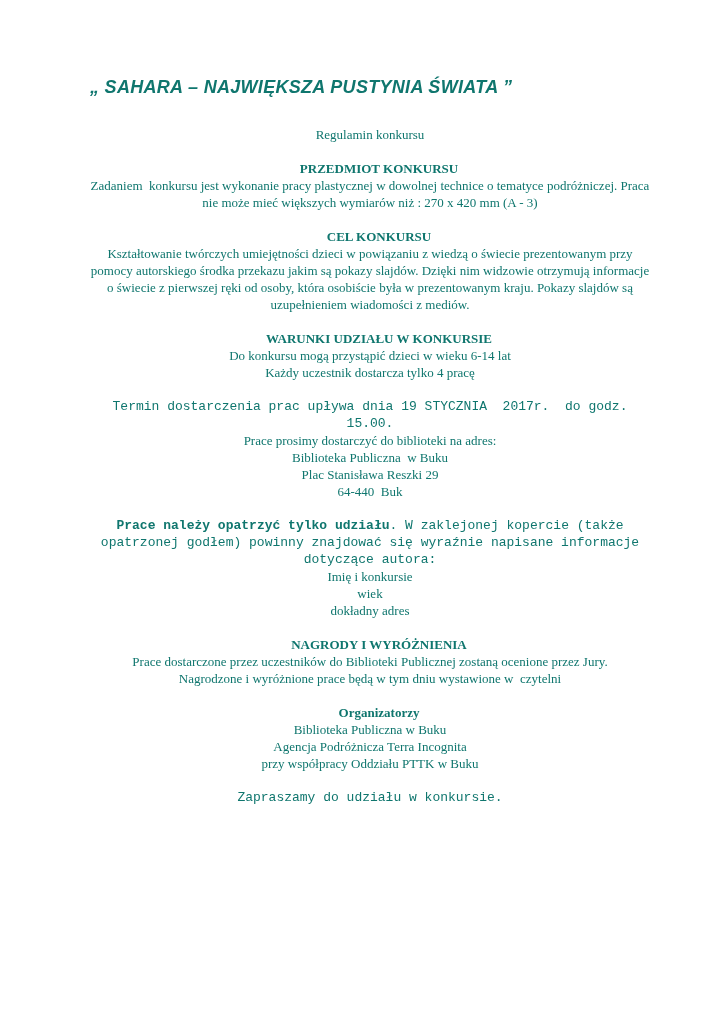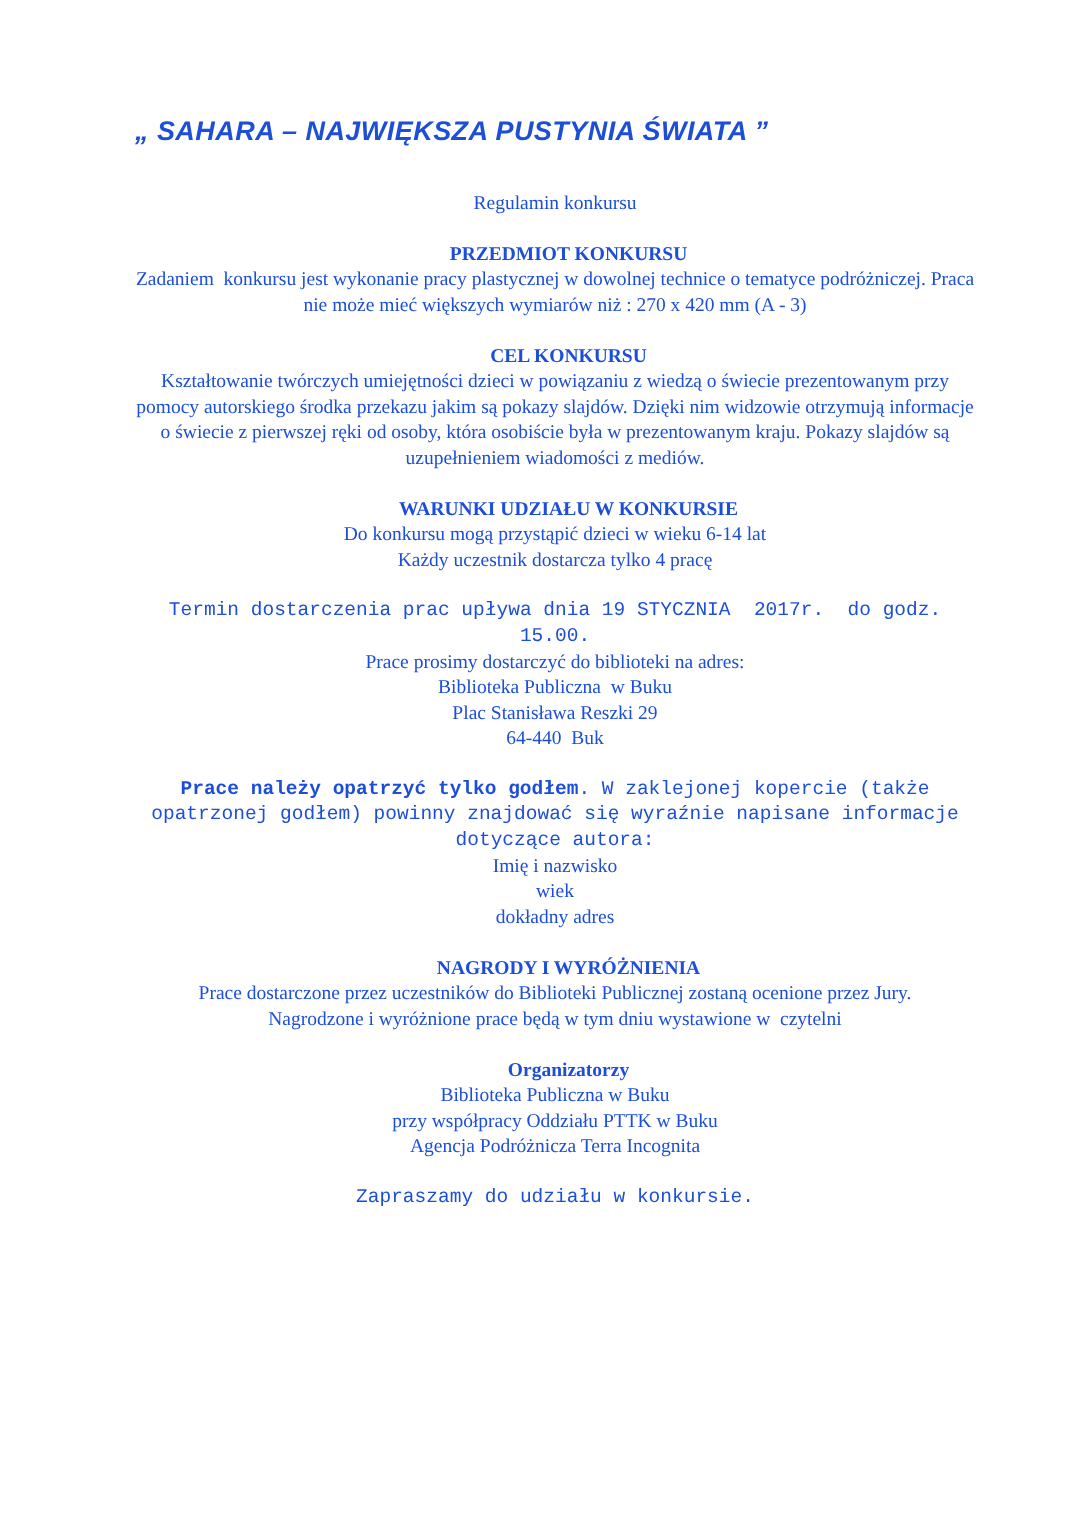--- a/index.html
+++ b/index.html
@@ -10,21 +10,21 @@
   .page {
     position: relative;
     width: 724px;
     height: 1024px;
     box-sizing: border-box;
     background: #ffffff;
     padding: 76px 74px 0 90px;
     font-family: "Liberation Serif", serif;
     font-size: 13px;
     line-height: 17px;
-    color: #1d4ed8;
+    color: #0f766e;
     overflow: hidden;
   }
   .doc-title {
     font-family: "Liberation Sans", sans-serif;
     font-style: italic;
     font-weight: bold;
     font-size: 18px;
     line-height: 22px;
     letter-spacing: 0.3px;
     margin: 0 0 28px 0;
@@ -71,34 +71,34 @@
 
   <section>
     <p class="heading">WARUNKI UDZIAŁU W KONKURSIE</p>
     <p>Do konkursu mogą przystąpić dzieci w wieku 6-14 lat</p>
     <p>Każdy uczestnik dostarcza tylko 4 pracę</p>
     <p class="gap">Termin dostarczenia prac upływa dnia 19 STYCZNIA  2017r.  do godz. 15.00.</p>
     <p>Prace prosimy dostarczyć do biblioteki na adres:</p>
     <p>Biblioteka Publiczna  w Buku</p>
     <p>Plac Stanisława Reszki 29</p>
     <p>64-440  Buk</p>
-    <p class="gap"><strong>Prace należy opatrzyć tylko godłem</strong><span>. W zaklejonej kopercie (także opatrzonej godłem) powinny znajdować się wyraźnie napisane informacje dotyczące autora:</span></p>
-    <p>Imię i nazwisko</p>
+    <p class="gap"><strong>Prace należy opatrzyć tylko udziału</strong><span>. W zaklejonej kopercie (także opatrzonej godłem) powinny znajdować się wyraźnie napisane informacje dotyczące autora:</span></p>
+    <p>Imię i konkursie</p>
     <p>wiek</p>
     <p>dokładny adres</p>
   </section>
 
   <section>
     <p class="heading">NAGRODY I WYRÓŻNIENIA</p>
     <p>Prace dostarczone przez uczestników do Biblioteki Publicznej zostaną ocenione przez Jury.</p>
     <p>Nagrodzone i wyróżnione prace będą w tym dniu wystawione w  czytelni</p>
   </section>
 
   <section>
     <p class="heading">Organizatorzy</p>
     <p>Biblioteka Publiczna w Buku</p>
+    <p>Agencja Podróżnicza Terra Incognita</p>
     <p>przy współpracy Oddziału PTTK w Buku</p>
-    <p>Agencja Podróżnicza Terra Incognita</p>
   </section>
 
   <p class="gap">Zapraszamy do udziału w konkursie.</p>
 
 </div>
 
 </body></html>

